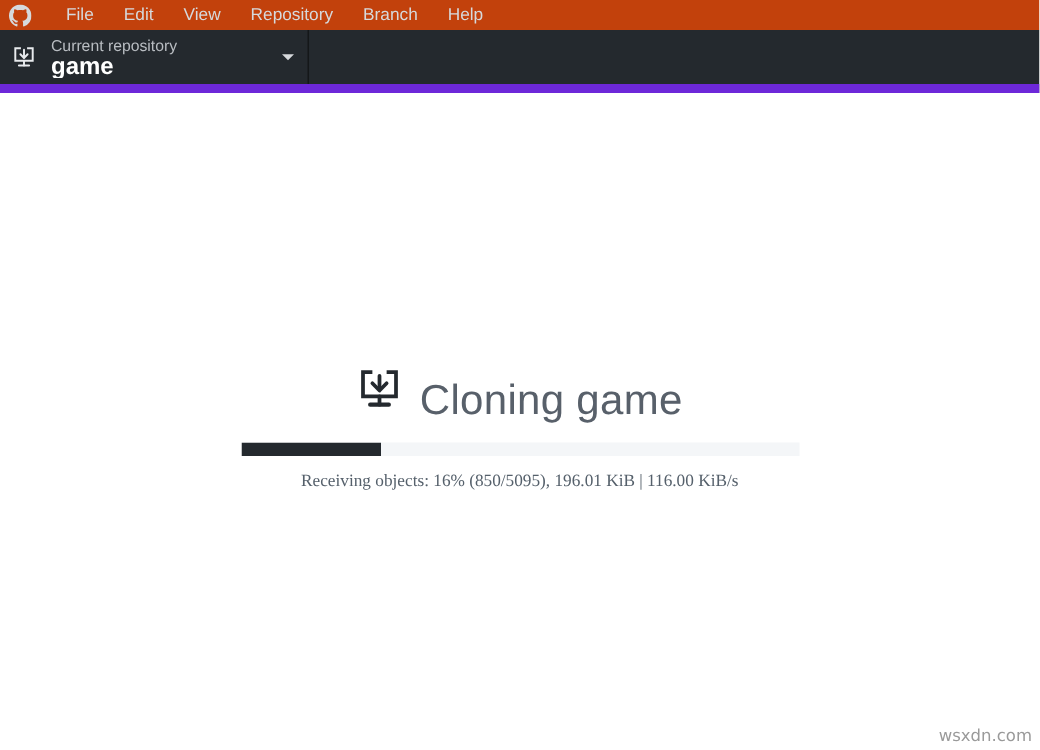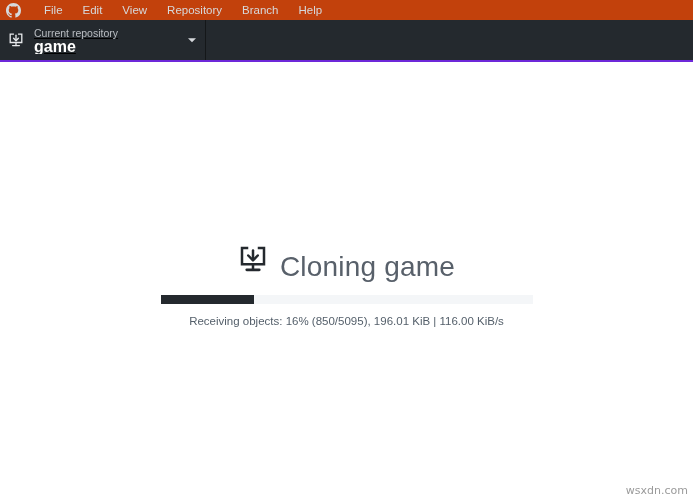--- a/index.html
+++ b/index.html
@@ -39,23 +39,22 @@
     white-space: nowrap;
     cursor: default;
   }
 
   
   .toolbar {
     height: 42px;
     background: #24292e;
     display: flex;
     align-items: stretch;
-    border-bottom: 2px solid #6d28d9;
+    border-bottom: 6px solid #6d28d9;
     box-sizing: border-box;
-    text-decoration: underline;
   }
   .repo-selector {
     width: 206px;
     box-sizing: border-box;
     display: flex;
     align-items: center;
     padding: 0 8px 0 8px;
     border-right: 1px solid #141719;
     cursor: pointer;
   }
@@ -148,20 +147,21 @@
     top: 0;
     bottom: 0;
     width: 25%;
     background: #24292e;
   }
   .progress-status {
     margin-top: 11px;
     font-size: 11.5px;
     color: #55606b;
     white-space: nowrap;
+    font-family: Liberation Serif, serif;
   }
 
   
   .watermark {
     position: absolute;
     right: 5px;
     bottom: 3px;
     font-size: 11px;
     color: #9a9a9a;
     font-family: "DejaVu Sans", sans-serif;

